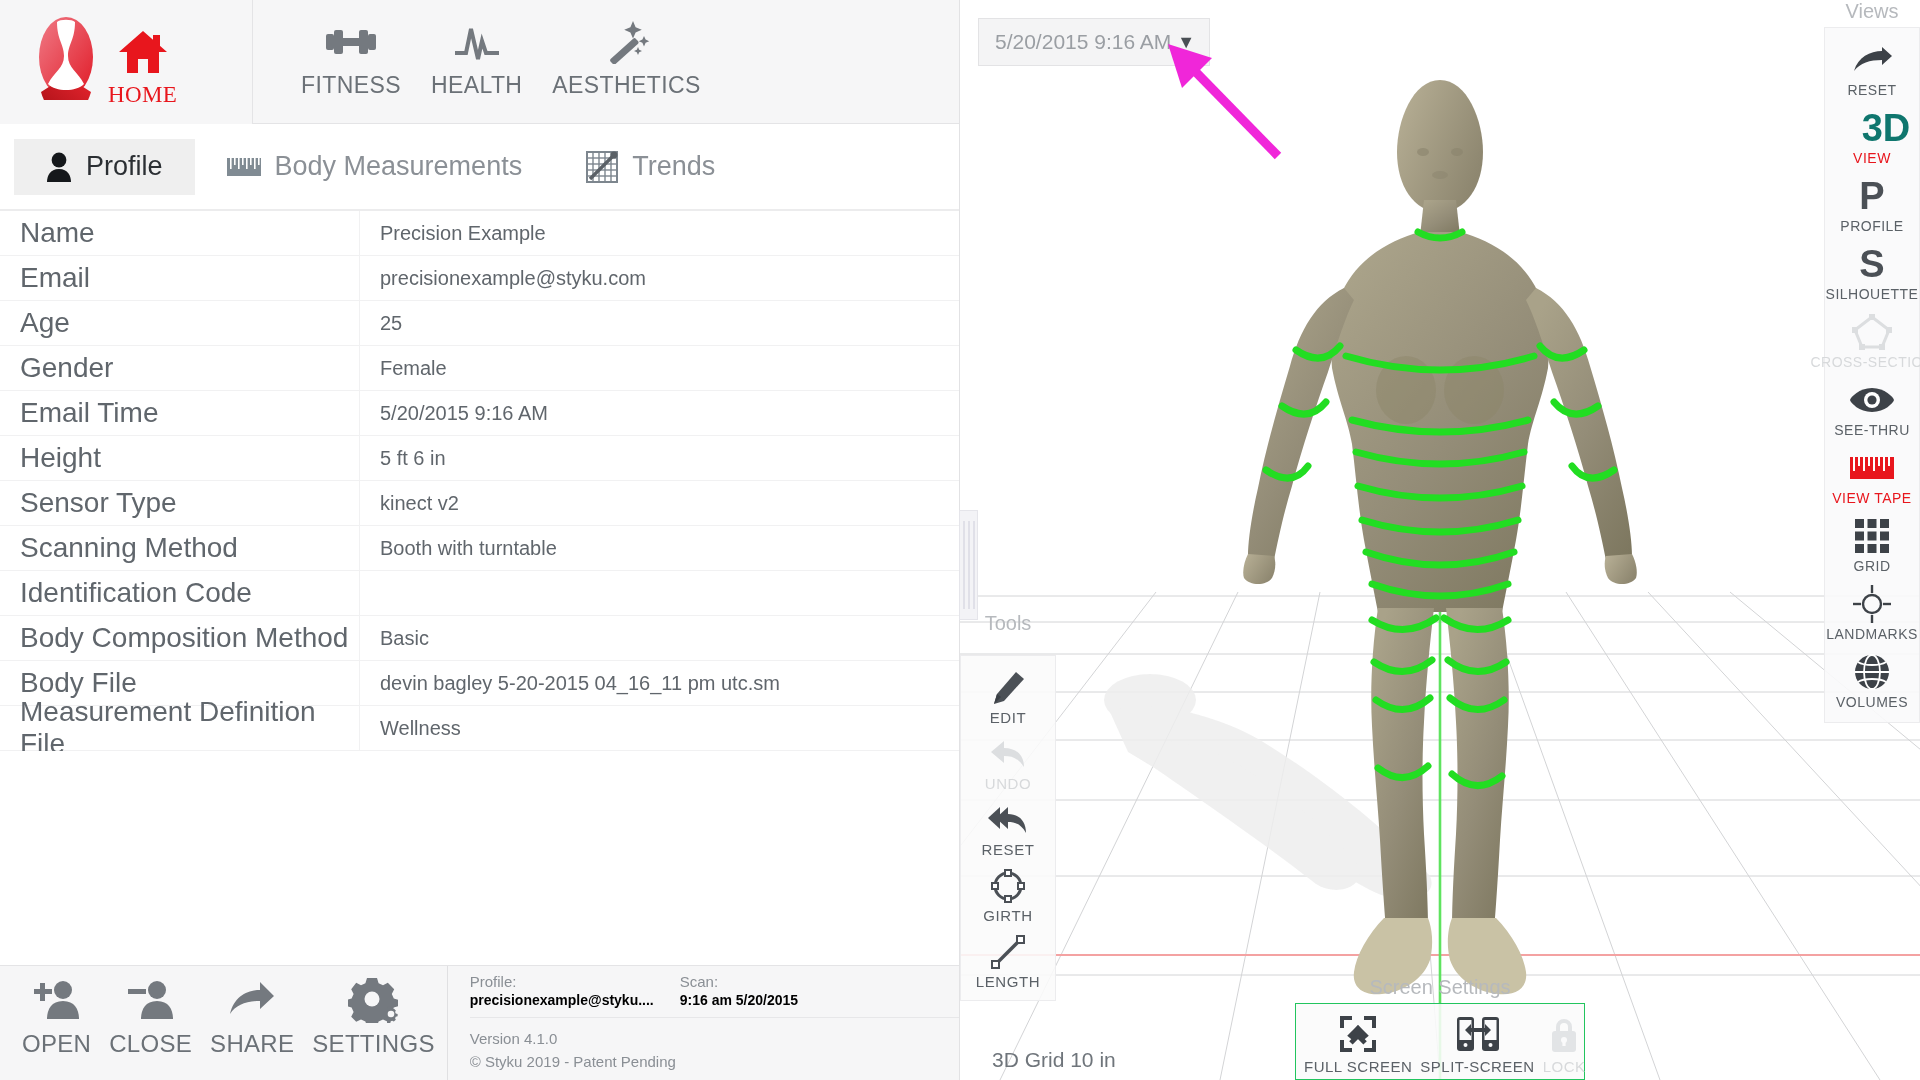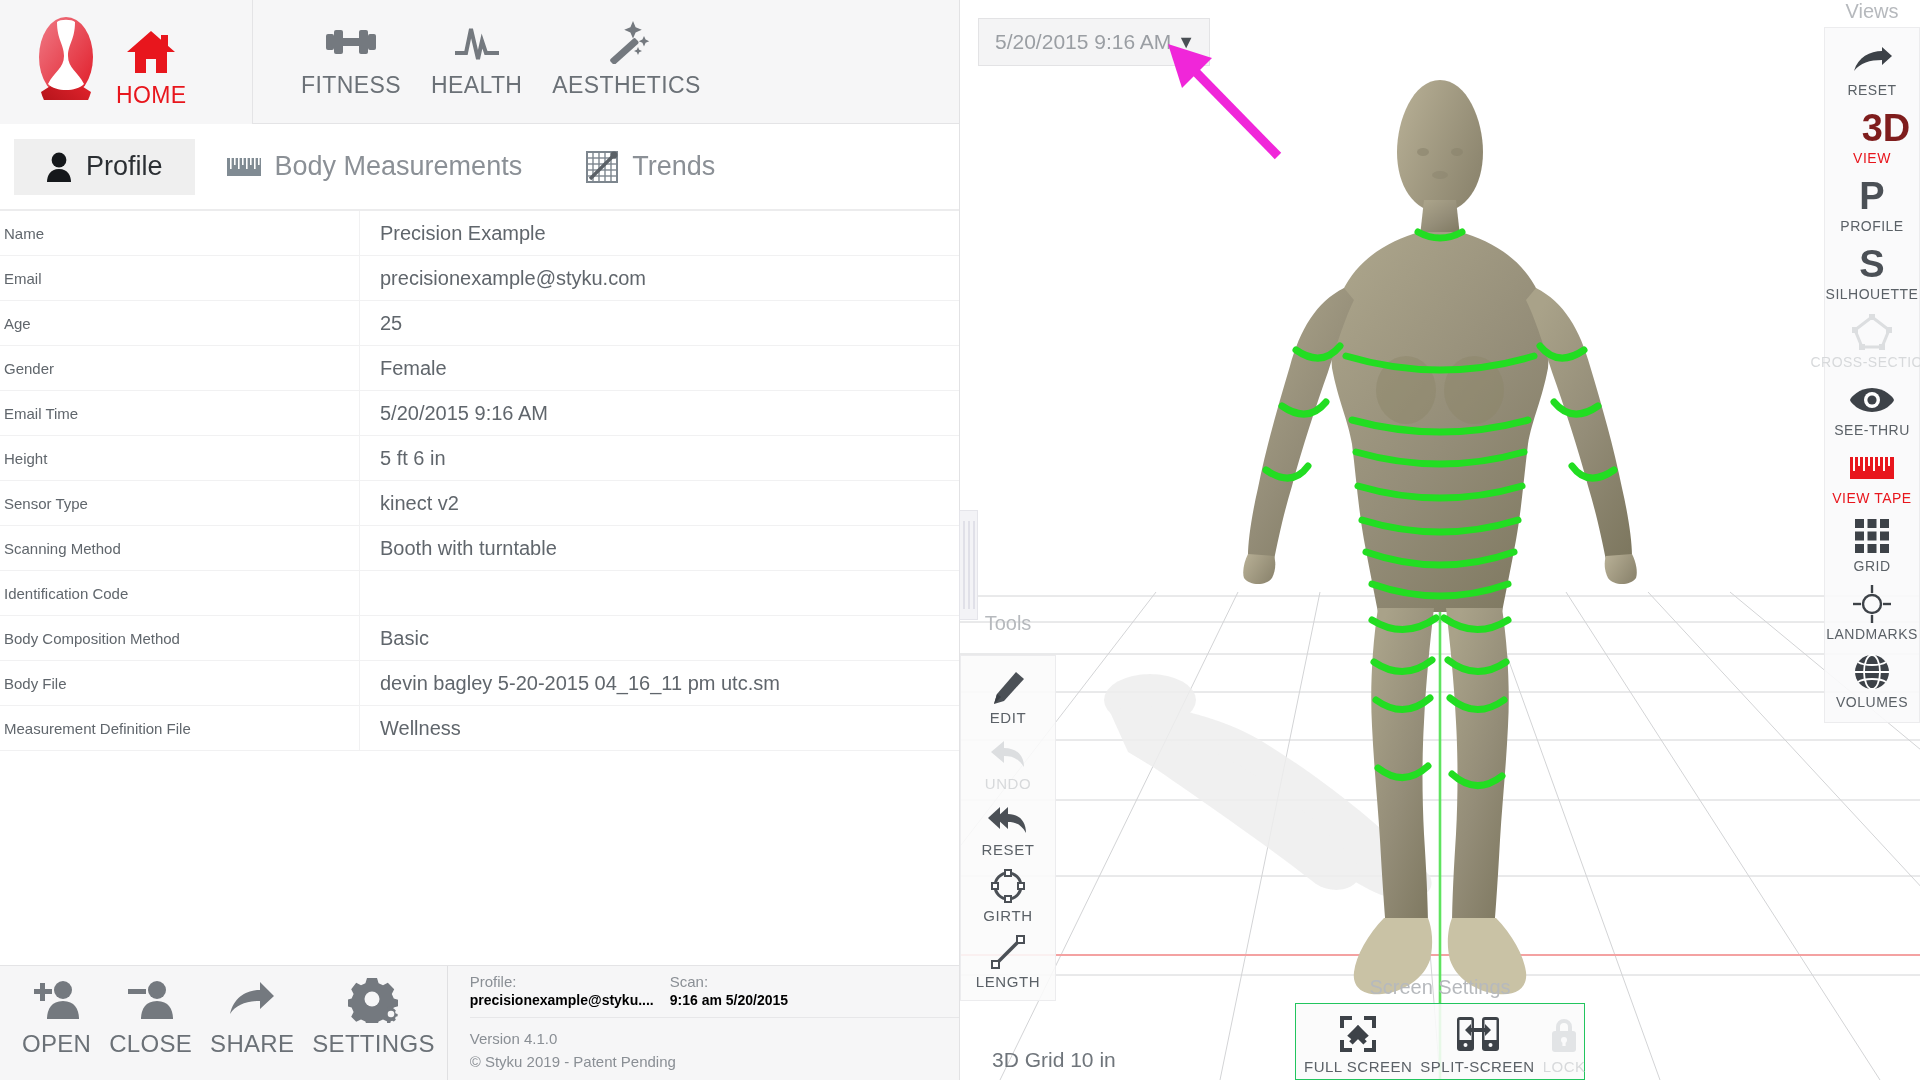--- a/index.html
+++ b/index.html
@@ -41,21 +41,21 @@
     align-items: center; justify-content: flex-start;
     padding-top: 14px;
     cursor: pointer;
     min-width: 60px;
   }
   .navitem .ico { height: 56px; display: flex; align-items: center; justify-content: center; }
   .navitem .lbl {
     font-size: 23px; letter-spacing: .4px; color: #6b7177;
     margin-top: 2px;
   }
-  #nav-home { margin-left: 18px; margin-top: -6px; }
+  #nav-home { margin-left: 10px; margin-top: -6px; font-family: Liberation Serif, serif; }
   #nav-home .lbl { color: #e8161d; }
   #nav-group { display: flex; gap: 6px; margin-left: 36px; text-align: right; }
   #nav-group .navitem { padding: 14px 12px 0; }
 
   
   #tabstrip {
     height: 86px;
     background: #ffffff;
     border-bottom: 1px solid #ececed;
     display: flex; align-items: center;
@@ -71,23 +71,23 @@
   .tab.active { background: #efefef; color: #2b2f33; }
   .tab .ticon { display: flex; align-items: center; }
 
   
   #profile-table {
     flex: 0 0 auto;
     border-top: 1px solid #ececed;
   }
   .prow { display: flex; height: 45px; border-bottom: 1px solid #f1f1f2; }
   .pkey {
-    width: 360px; padding-left: 4px;
+    width: 360px; padding-left: 20px;
     display: flex; align-items: center;
-    font-size: 15px; color: #60666c;
+    font-size: 28px; color: #60666c;
     border-right: 1px solid #f1f1f2;
   }
   .pval {
     flex: 1; padding-left: 20px;
     display: flex; align-items: center;
     font-size: 20px; color: #60666c;
   }
   #table-filler { flex: 1; background: #fff; }
 
   
@@ -104,21 +104,21 @@
   }
   .action .aico { height: 56px; display: flex; align-items: center; justify-content: center; }
   .action .albl { font-size: 24px; color: #6b7177; letter-spacing: .3px; margin-top: 2px; }
   #bottom-info {
     margin-left: 12px;
     border-left: 1px solid #e0e0e2;
     padding-left: 22px;
     display: flex; flex-direction: column; justify-content: center;
     flex: 1;
   }
-  #info-top { display: flex; gap: 16px; padding-bottom: 9px; border-bottom: 1px solid #e7e7e9; }
+  #info-top { display: flex; gap: 26px; padding-bottom: 9px; border-bottom: 1px solid #e7e7e9; }
   .ifield .ilabel { font-size: 15px; color: #8a8f95; margin-bottom: 2px; }
   .ifield .ivalue { font-size: 14px; color: #000000; font-weight: bold; }
   #info-bottom { padding-top: 10px; }
   #info-bottom div { font-size: 15px; color: #8a8f95; line-height: 1.5; }
 
   
   #splitter {
     position: absolute; left: 959px; top: 510px;
     width: 19px; height: 110px;
     background: #f3f3f6;
@@ -184,21 +184,21 @@
   }
   .viewitem {
     display: flex; flex-direction: column; align-items: center;
     padding: 5px 0 4px; cursor: pointer;
   }
   .viewitem .vico { height: 42px; display: flex; align-items: center; justify-content: center; }
   .viewitem .vlbl { font-size: 14px; letter-spacing: .5px; color: #5b6167; margin-top: 1px; white-space: nowrap; }
   .viewitem.accent .vlbl { color: #e8161d; }
   .viewitem.disabled .vlbl { color: #d7d9db; }
   .bigletter { font-size: 38px; font-weight: bold; line-height: 1; color: #4b5056; }
-  .bigletter.red { color: #7f1d1d; margin-left: 28px; }
+  .bigletter.red { color: #0f766e; margin-left: 28px; }
 
   
   #screen-settings {
     position: absolute; left: 50%; transform: translateX(-50%);
     bottom: 0px; z-index: 25; width: 290px;
   }
   #ss-box {
     background: rgba(250,250,251,0.88);
     border: 1px solid #22c55e;
     display: flex; justify-content: space-around;

